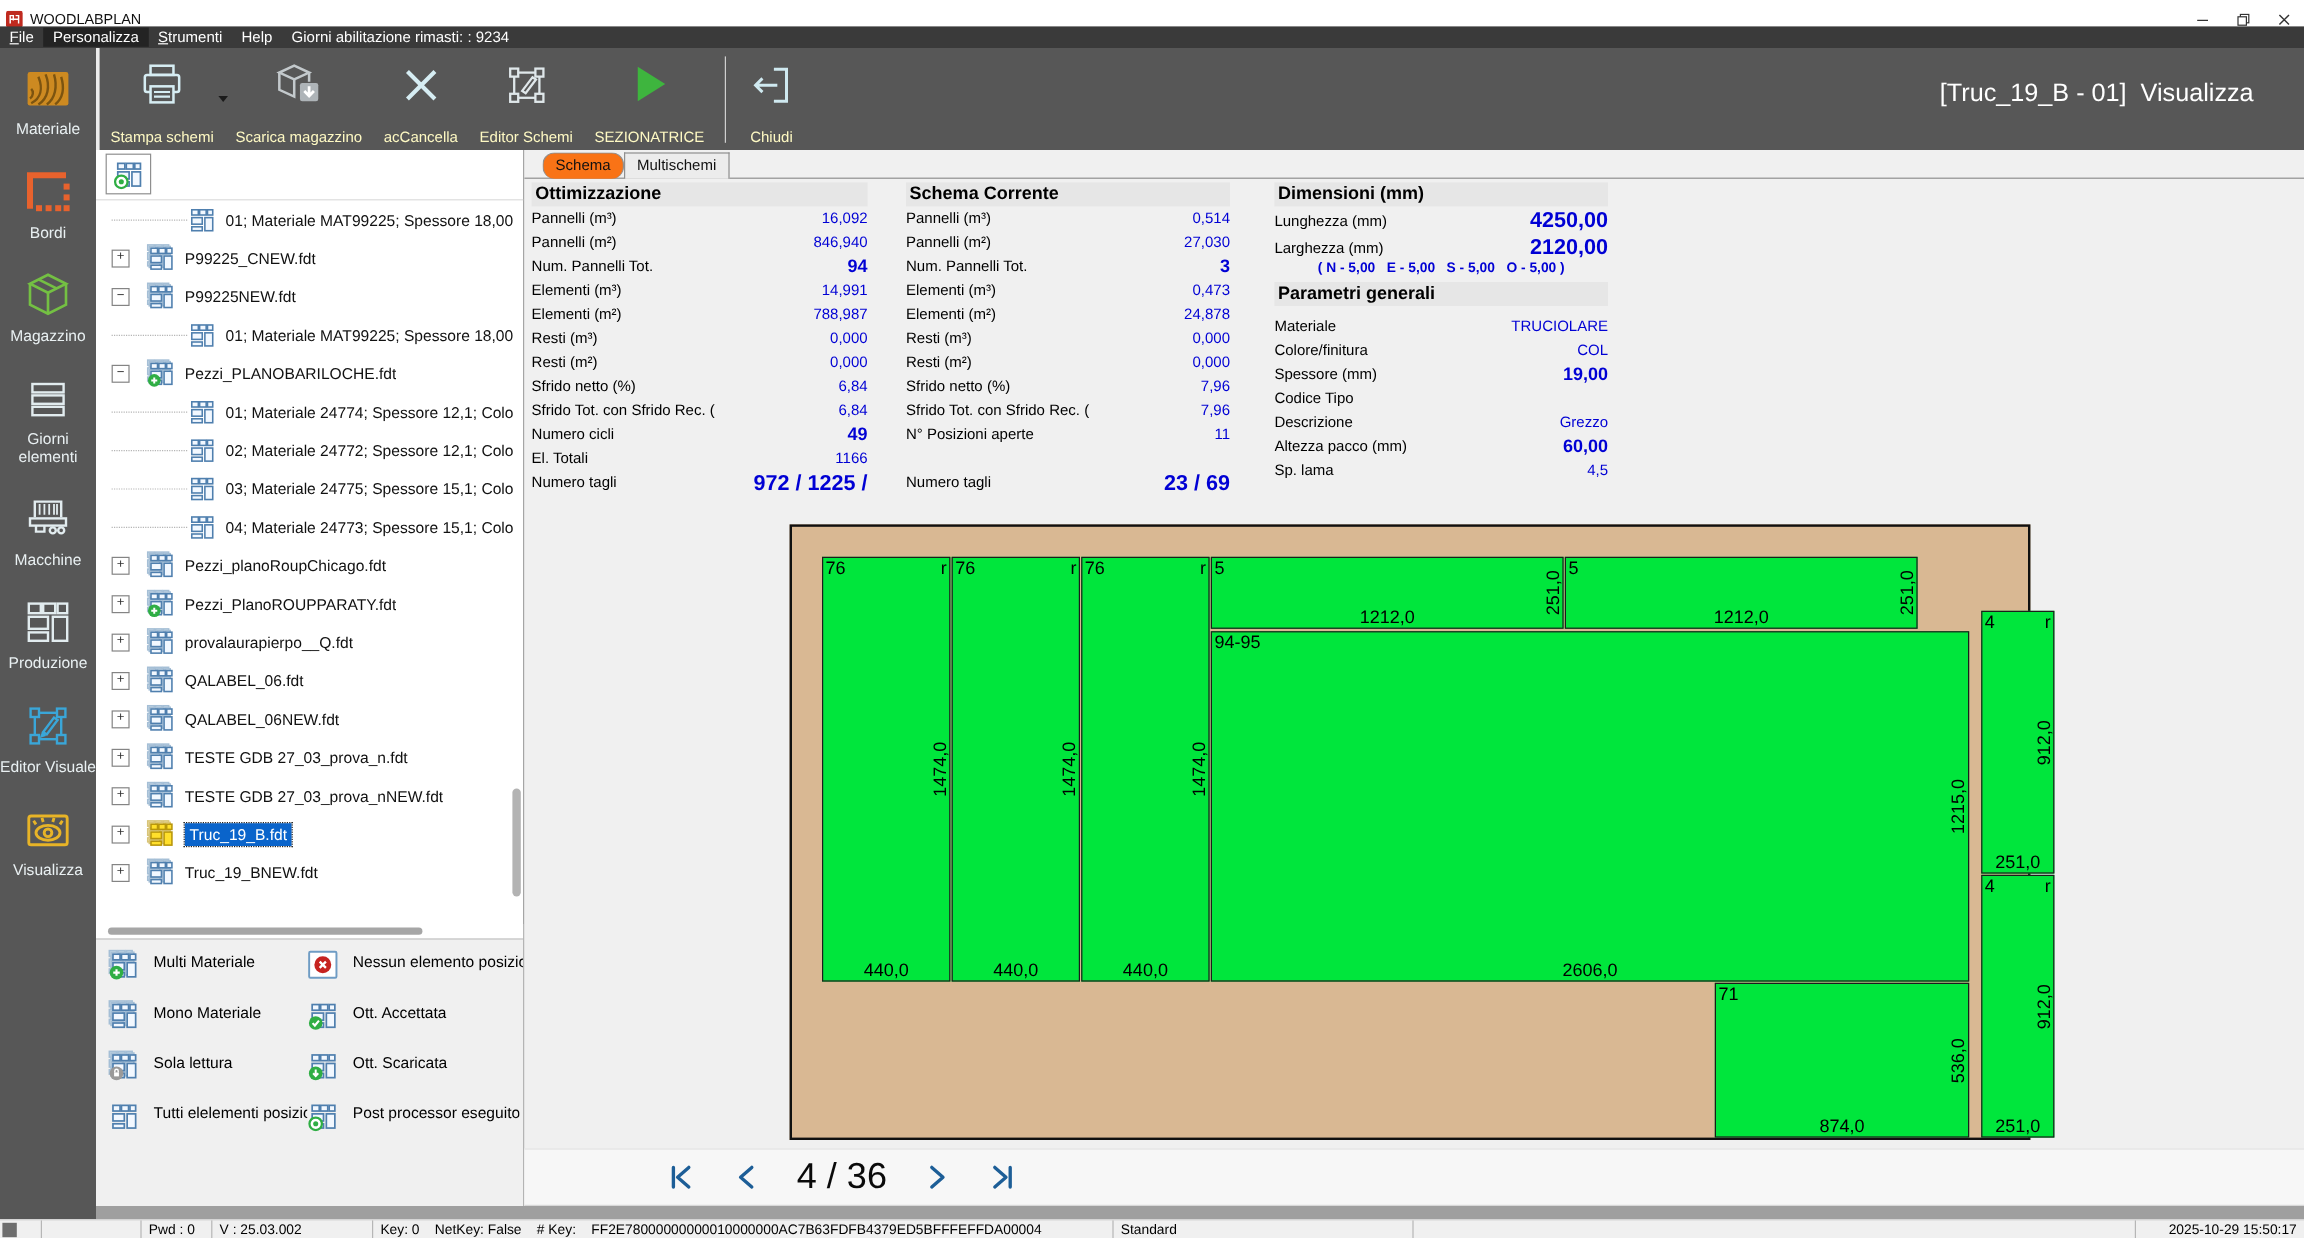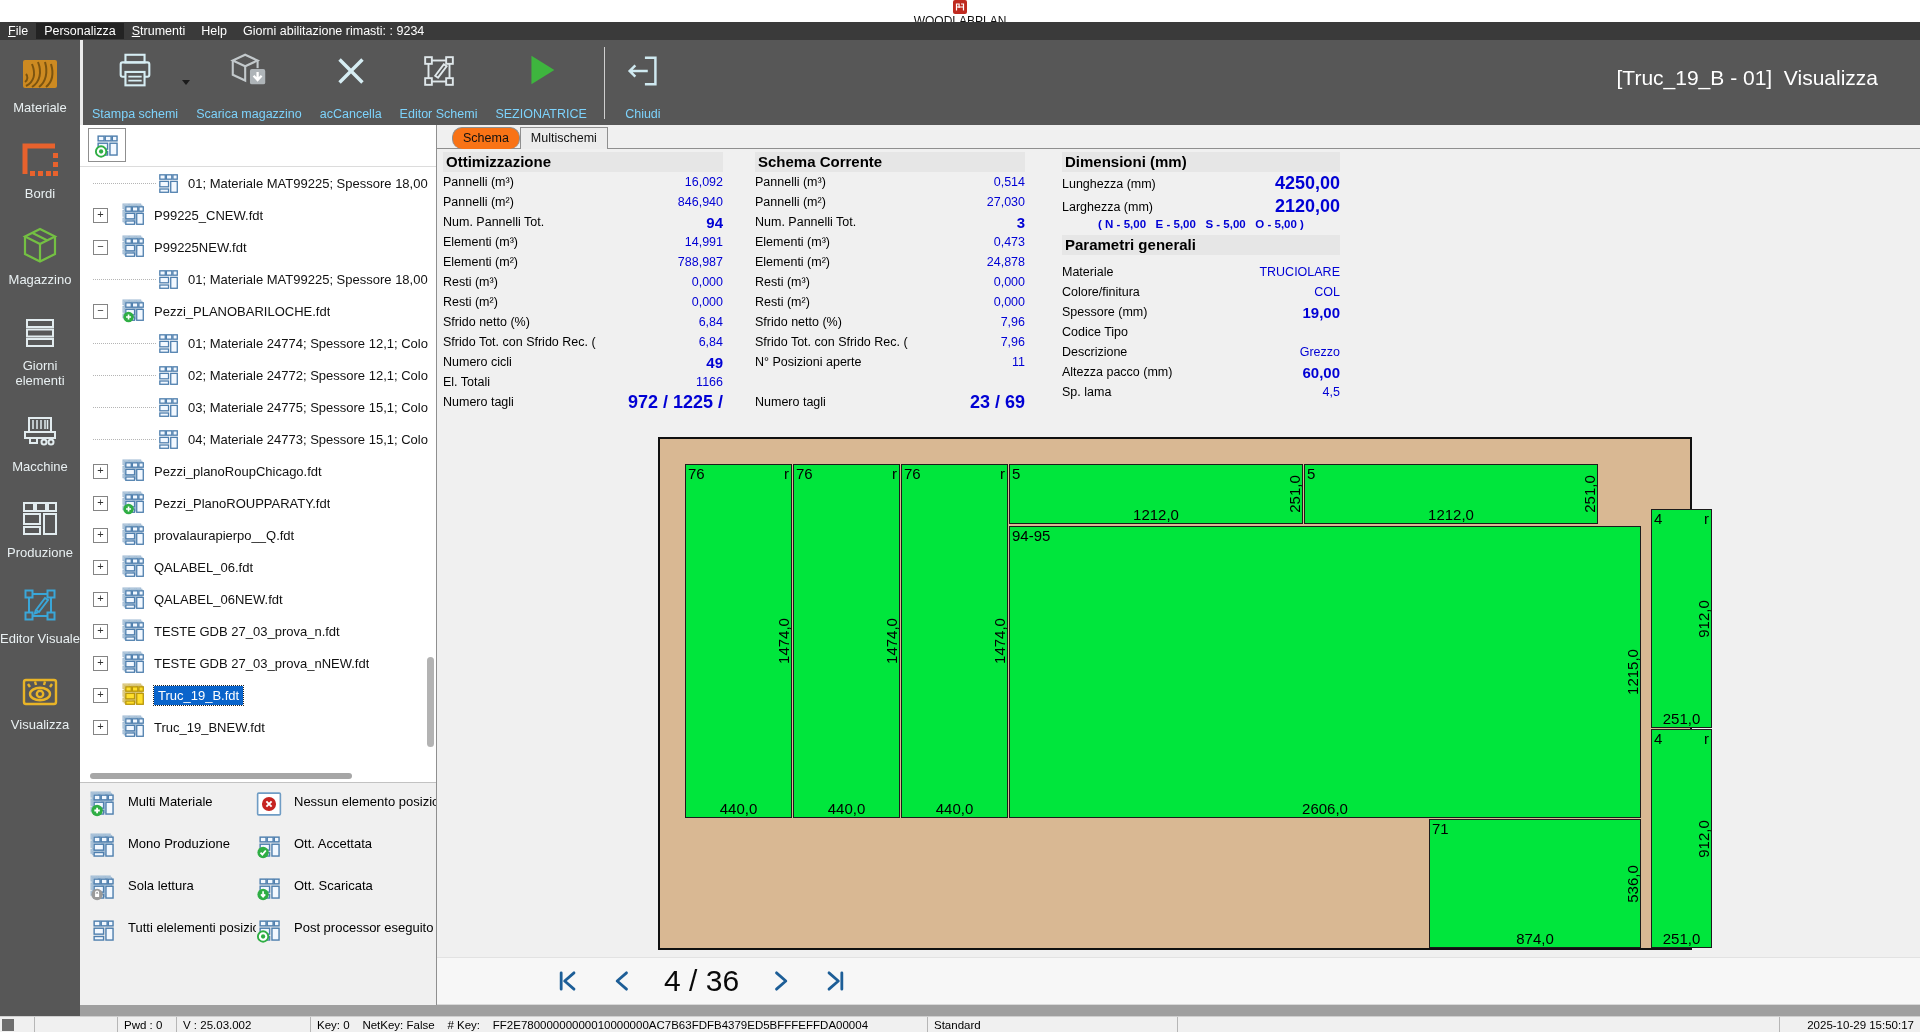--- a/index.html
+++ b/index.html
@@ -1,31 +1,31 @@
 <!DOCTYPE html>
 <html><head>
 <meta charset="utf-8">
 <style>
   html,body{margin:0;padding:0;}
   body{width:1920px;height:1032px;overflow:hidden;font-family:"Liberation Sans",sans-serif;background:#f0f0f0;position:relative;}
   .app{position:absolute;inset:0;}
   
-  .titlebar{position:absolute;left:0;top:0;width:100%;height:32px;background:#ffffff;display:flex;align-items:center;box-sizing:border-box;flex-direction:column;}
+  .titlebar{position:absolute;left:0;top:0;width:100%;height:32px;background:#ffffff;display:flex;align-items:center;box-sizing:border-box;}
   .appicon{width:14px;height:14px;margin:0 6px 0 5px;}
   .wtitle{font-size:12px;color:#111;}
   .win-controls{margin-left:auto;display:flex;height:22px;}
   .win-btn{width:34px;height:22px;display:flex;align-items:center;justify-content:center;}
   .win-btn svg{display:block;}
   
   .menubar{position:absolute;left:0;top:22px;width:100%;height:18px;background:#3a3a3a;display:flex;align-items:center;color:#fff;font-size:12.5px;}
   .menu-item{padding:1px 8px;white-space:pre;}
   .menu-item.pressed{background:#232323;}
   
   .toolbar{position:absolute;left:80px;top:40px;right:0;height:85px;background:#575757;border-left:3px solid #ececec;box-sizing:border-box;display:flex;align-items:flex-end;}
-  .tbtn{display:flex;flex-direction:column;align-items:center;justify-content:flex-end;height:80px;padding:0 9px 4px 9px;color:#7dd3fc;font-size:12.5px;position:relative;white-space:nowrap;gap:12px;}
+  .tbtn{display:flex;flex-direction:column;align-items:center;justify-content:flex-end;height:80px;padding:0 9px 4px 9px;color:#fef9c3;font-size:12.5px;position:relative;white-space:nowrap;gap:12px;}
   .tbtn svg{display:block;margin-bottom:3px;}
   .tcaret{position:absolute;right:-4px;top:38px;}
   .tsep{width:1px;background:#cfcfcf;height:72px;margin:0 8px 6px 8px;align-self:flex-end;}
   .context-title{position:absolute;right:42px;top:26px;color:#fff;font-size:21px;white-space:pre;}
   
   .sidebar{position:absolute;left:0;top:40px;width:80px;height:976px;background:#575757;box-sizing:border-box;padding-top:12px;display:flex;flex-direction:column;align-items:center;}
   .side-item{display:flex;flex-direction:column;align-items:center;margin-bottom:23px;color:#e9f0f2;font-size:13px;width:100%;text-align:center;}
   .side-item svg{display:block;margin-bottom:4px;}
   
   .left-panel{position:absolute;left:80px;top:125px;width:357px;height:880px;background:#ffffff;border-right:1px solid #8f8f8f;box-sizing:border-box;}
@@ -838,21 +838,21 @@
                 </g>
                 <g transform="translate(0.5,0.5)">
                   <rect x="3" y="3" width="5" height="4" fill="#f2f8ff" stroke="#4f7fae" stroke-width="1.2"></rect>
                   <rect x="9" y="3" width="5" height="4" fill="#f2f8ff" stroke="#4f7fae" stroke-width="1.2"></rect>
                   <rect x="15" y="3" width="4" height="4" fill="#f2f8ff" stroke="#4f7fae" stroke-width="1.2"></rect>
                   <rect x="3" y="9" width="8" height="5" fill="#f2f8ff" stroke="#4f7fae" stroke-width="1.2"></rect>
                   <rect x="13" y="9" width="6" height="10" fill="#f2f8ff" stroke="#4f7fae" stroke-width="1.2"></rect>
                   <rect x="3" y="16" width="8" height="3" fill="#f2f8ff" stroke="#4f7fae" stroke-width="1.2"></rect>
                 </g>
               </svg></span>
-            <span class="legend-label">Mono Produzione</span>
+            <span class="legend-label">Mono Materiale</span>
           </div>
           <div class="legend-cell c2">
             <span><svg width="26" height="26" viewBox="0 0 22 22">
                 <g transform="translate(0.5,0.5)">
                   <rect x="3" y="3" width="5" height="4" fill="#f2f8ff" stroke="#4f7fae" stroke-width="1.2"></rect>
                   <rect x="9" y="3" width="5" height="4" fill="#f2f8ff" stroke="#4f7fae" stroke-width="1.2"></rect>
                   <rect x="15" y="3" width="4" height="4" fill="#f2f8ff" stroke="#4f7fae" stroke-width="1.2"></rect>
                   <rect x="3" y="9" width="8" height="5" fill="#f2f8ff" stroke="#4f7fae" stroke-width="1.2"></rect>
                   <rect x="13" y="9" width="6" height="10" fill="#f2f8ff" stroke="#4f7fae" stroke-width="1.2"></rect>
                   <rect x="3" y="16" width="8" height="3" fill="#f2f8ff" stroke="#4f7fae" stroke-width="1.2"></rect>

